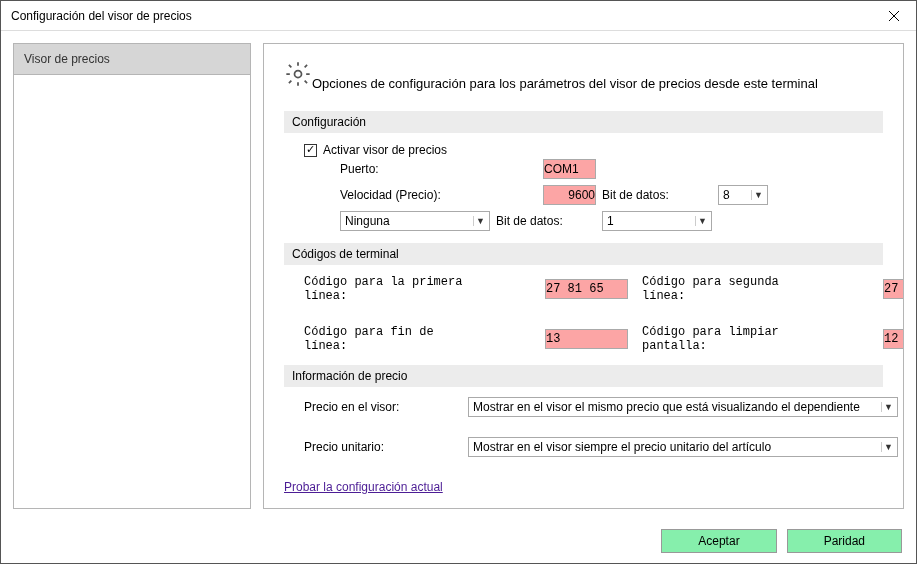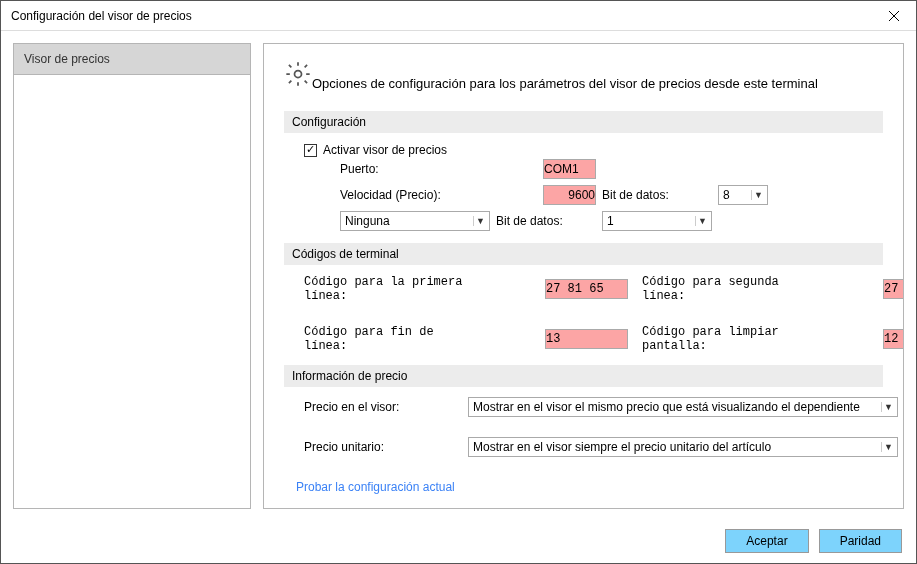--- a/index.html
+++ b/index.html
@@ -22,23 +22,23 @@
   .chk::after { content:"✓"; font-size:11px; position:relative; top:-1px; }
   .grid2 { display:grid; grid-template-columns: 150px 100px 110px 50px; gap:6px 6px; align-items:center; margin-left:36px; }
   .lbl { }
   .text-in { border:1px solid #aaa; height:20px; padding:0 0; background:#fca5a5; font:inherit;margin-left:47px; }
   .text-in.right { text-align:right; }
   .select { border:1px solid #aaa; height:20px; background:#fff; display:flex; align-items:center; padding:0 2px 0 4px; }
   .select .val { flex:1; text-align:left;}
   .select .arrow { width:14px; text-align:center; border-left:1px solid #ccc; font-size:9px; color:#333; }
   .code-grid { display:grid; grid-template-columns: 180px 130px 180px 130px; gap:22px 14px; align-items:center; margin-left:20px;font-family:Liberation Mono, monospace; }
   .price-grid { display:grid; grid-template-columns: 150px 430px; gap:20px 14px; align-items:center; margin-left:20px; }
-  .link { color:#3b82f6; cursor:pointer; position:absolute; bottom:14px; left:32px; }
+  .link { color:#4c1d95; text-decoration:underline; cursor:pointer; position:absolute; bottom:14px; left:20px; }
   .footer { padding:8px 14px 10px 0; display:flex; justify-content:flex-end; gap:10px; }
-  .btn { border:1px solid #999; background:#7dd3fc; padding:4px 20px; cursor:pointer; font:inherit; }
+  .btn { border:1px solid #999; background:#86efac; padding:4px 36px; cursor:pointer; font:inherit; }
 </style>
 </head>
 <body>
 
 <div class="window">
   <div class="titlebar">
     <div class="titlebar-title">Configuración del visor de precios</div>
     <div class="titlebar-close">
       <svg width="10" height="10" viewBox="0 0 10 10">
           <path d="M0 0 L10 10 M10 0 L0 10" stroke="#000" stroke-width="1"></path>

